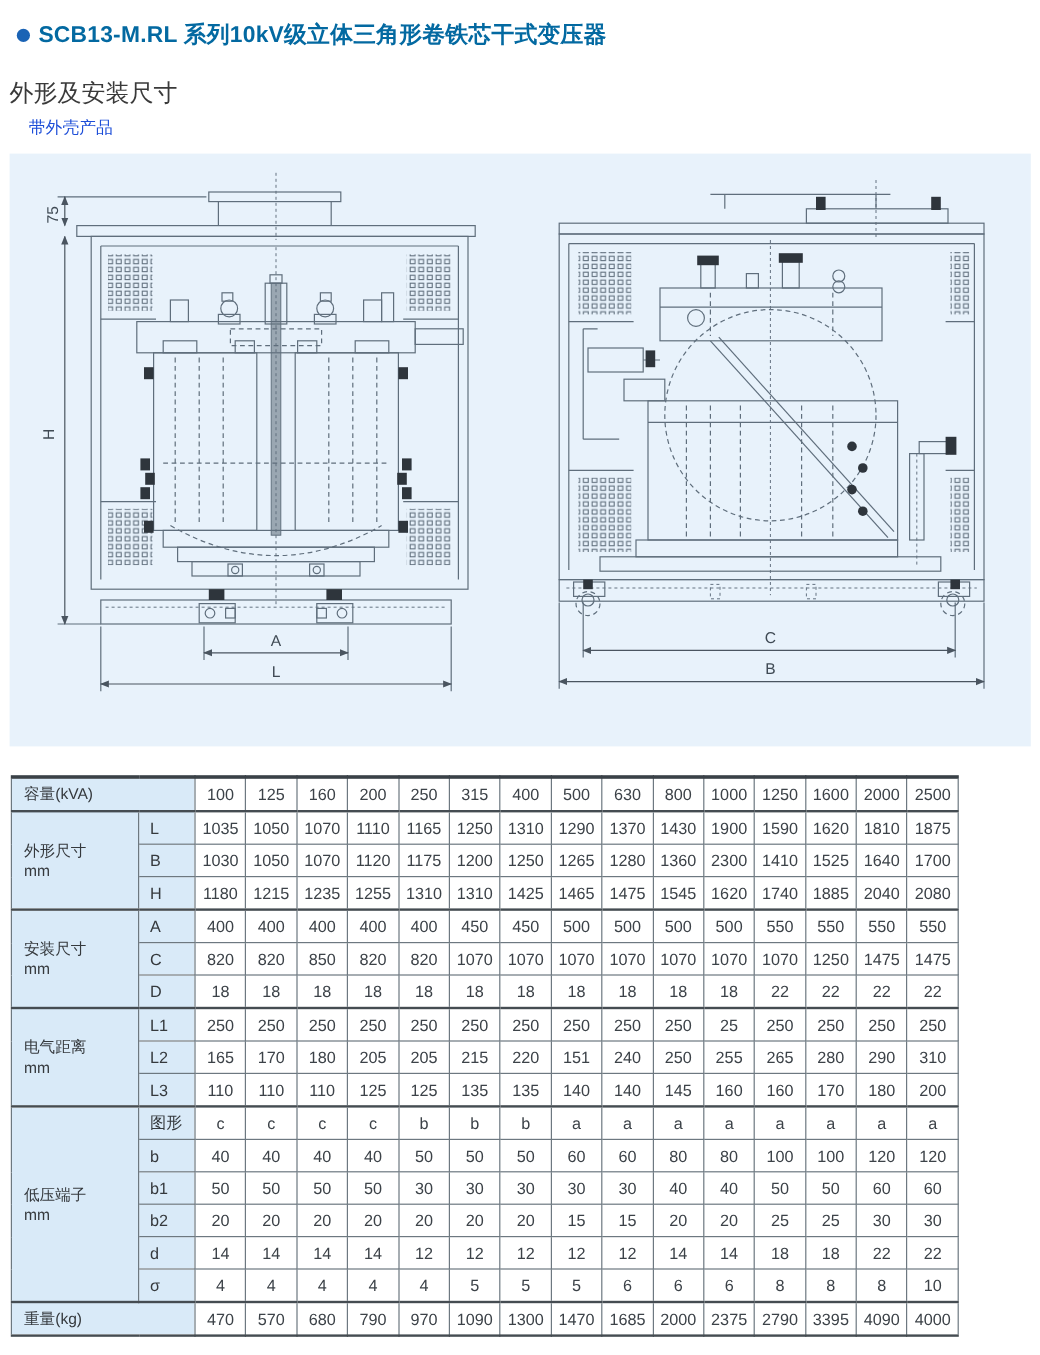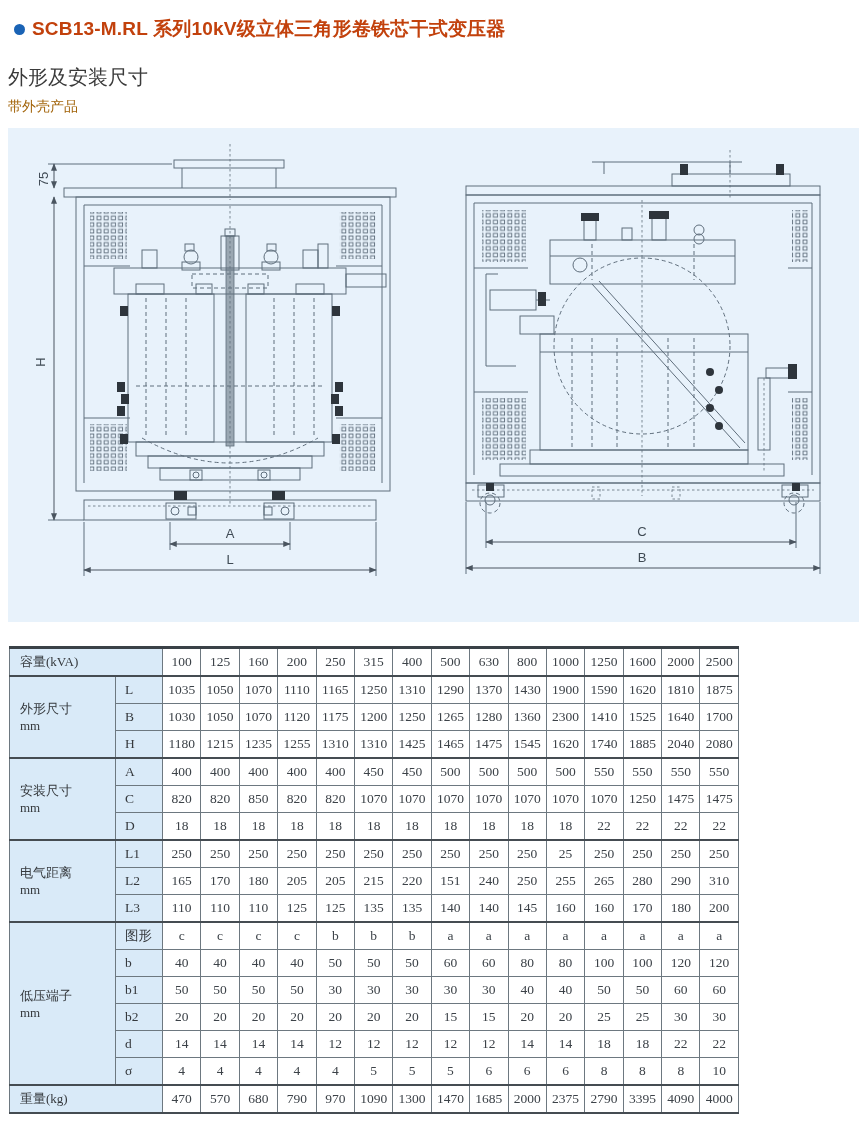--- a/index.html
+++ b/index.html
@@ -11,39 +11,39 @@
   }
   html,body{margin:0;padding:0;background:#ffffff;}
   body{
     width:867px;height:1129px;position:relative;overflow:hidden;
     font-family:"Liberation Sans","DejaVu Sans",sans-serif;color:var(--ink);
   }
   
   .hdr{padding:16px 8px 0 8px;}
   .titlerow{display:flex;align-items:center;}
   .bullet{width:11px;height:11px;border-radius:50%;background:var(--accent);margin:0 7px 0 6px;flex:0 0 auto;}
-  .title{font-size:19px;font-weight:bold;color:#c2410c;letter-spacing:0.2px;}
+  .title{font-size:19px;font-weight:bold;color:#0369a1;letter-spacing:0.2px;}
   .subtitle{font-size:20px;color:#3a3a3a;margin:22px 0 0 0;}
-  .note{font-size:14px;color:#a16207;margin:7px 0 0 0;}
+  .note{font-size:14px;color:#1d4ed8;margin:7px 0 0 16px;}
   
   .panel{
     position:absolute;left:8px;top:128px;width:851px;height:494px;
     background:var(--panel);
   }
   svg .ln{stroke:var(--line);stroke-width:1;fill:none;}
   svg .lnd{stroke:var(--line);stroke-width:1;fill:none;stroke-dasharray:4 3;}
   svg .lnd2{stroke:var(--line);stroke-width:0.8;fill:none;stroke-dasharray:2.5 2.5;}
   svg .dk{fill:#2e353c;stroke:none;}
   svg .gy{fill:#9aa7b2;stroke:var(--line);stroke-width:0.8;}
   svg .dim{stroke:#4a5560;stroke-width:1;fill:none;}
   svg text{font-family:"Liberation Sans","DejaVu Sans",sans-serif;font-size:13px;fill:#3f4a54;}
   
   .tblwrap{position:absolute;left:9px;top:646px;}
-  table{border-collapse:collapse;table-layout:fixed;width:730px;
-        border-top:3px solid #3a4147;border-bottom:2px solid #454c52;font-family:Liberation Serif, serif;}
+  table{border-collapse:collapse;table-layout:fixed;width:790px;
+        border-top:3px solid #3a4147;border-bottom:2px solid #454c52;}
   td,th{border:1px solid #6d7880;height:26px;font-size:13.5px;font-weight:normal;
         color:var(--ink);padding:0;overflow:hidden;white-space:nowrap;}
   th.lbl{background:var(--cellbg);text-align:left;padding-left:10px;font-size:13px;color:#35393d;}
   th.glbl{vertical-align:middle;line-height:17px;}
   th.sub{background:var(--cellbg);text-align:left;padding-left:9px;font-size:13.5px;color:#35393d;}
   td.num{background:#fff;text-align:center;}
   tr.group-start th, tr.group-start td{border-top:2px solid #454c52;}
 </style>
 </head>
 <body>

